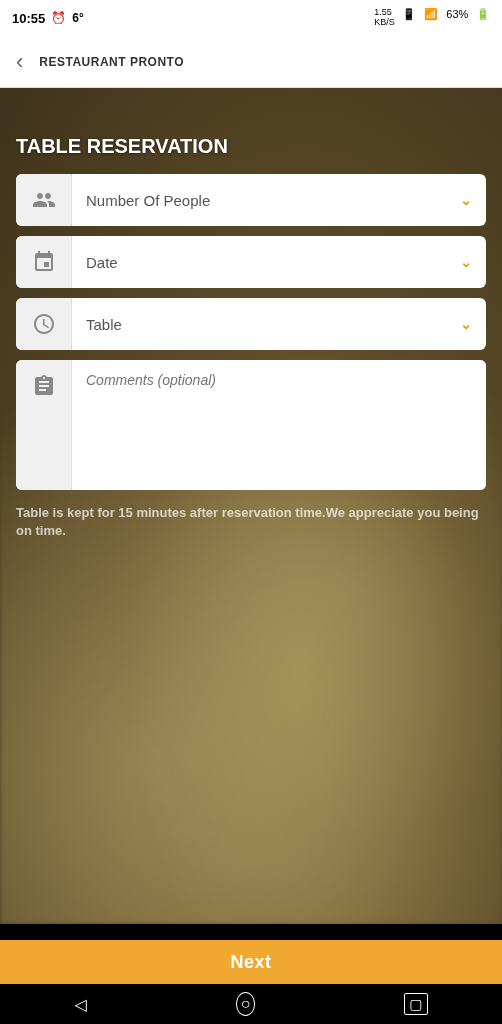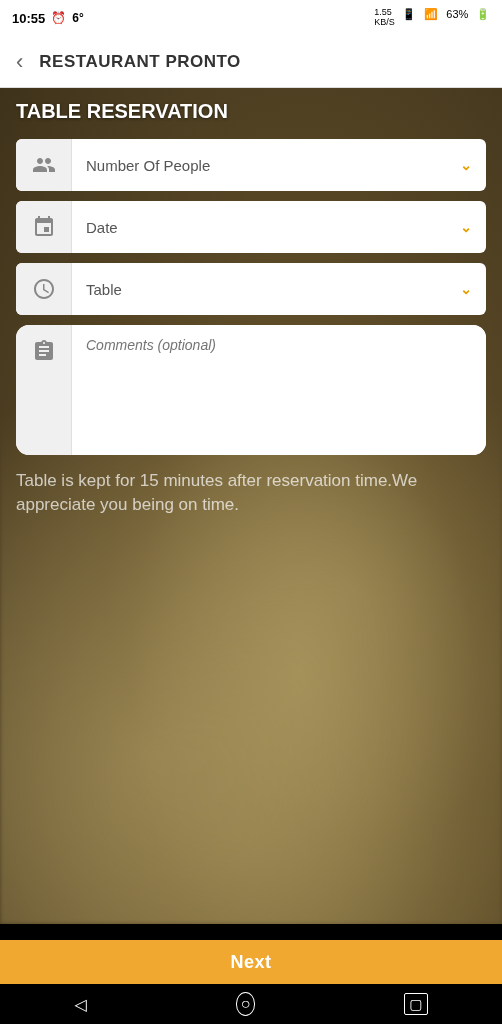--- a/index.html
+++ b/index.html
@@ -59,21 +59,21 @@
     }
 
     .back-btn {
       font-size: 22px;
       color: #666;
       cursor: pointer;
       font-weight: 300;
     }
 
     .toolbar-title {
-      font-size: 17px;
+      font-size: 12px;
       font-weight: bold;
       color: #333;
       letter-spacing: 0.5px;
     }
 
     
     .main-content {
       width: 100%;
       height: calc(1024px - 36px - 52px - 60px - 40px);
       position: relative;
@@ -96,22 +96,22 @@
       background: 
         radial-gradient(circle at 30% 80%, rgba(200,180,120,0.4) 0%, transparent 50%),
         radial-gradient(circle at 70% 60%, rgba(180,160,100,0.3) 0%, transparent 40%),
         radial-gradient(circle at 50% 90%, rgba(160,140,80,0.5) 0%, transparent 60%);
       filter: blur(2px);
     }
 
     
     .form-container {
       position: absolute;
-      top: 0; left: 0; right: 0;
-      padding: 12px 16px;
+      top: 12px; left: 0; right: 0;
+      padding: 35px 16px;
     }
 
     .form-title {
       font-size: 20px;
       font-weight: bold;
       color: #fff;
       margin-bottom: 16px;
       text-shadow: 0 1px 3px rgba(0,0,0,0.5);
     }
 
@@ -161,21 +161,21 @@
       font-size: 14px;
       color: #e8a000;
       font-weight: bold;
     }
 
     
     .comments-row {
       display: flex;
       align-items: stretch;
       background: #fff;
-      border-radius: 13px;
+      border-radius: 6px;
       margin-bottom: 14px;
       overflow: hidden;
       min-height: 130px;
     }
 
     .comments-icon {
       width: 56px;
       background: #f0f0f0;
       display: flex;
       align-items: flex-start;
@@ -198,24 +198,25 @@
       outline: none;
       font-size: 14px;
       color: #aaa;
       font-style: italic;
       resize: none;
       font-family: Arial, sans-serif;
       background: #fff;
     }
 
     .disclaimer-text {
-      font-size: 17px;
+      font-size: 13px;
       color: rgba(255,255,255,0.7);
       line-height: 1.4;
       margin-top: 4px;
+      font-weight: bold;
     }
 
     
     .bottom-nav {
       width: 100%;
       height: 40px;
       background: #000;
       display: flex;
       align-items: center;
       justify-content: space-around;

